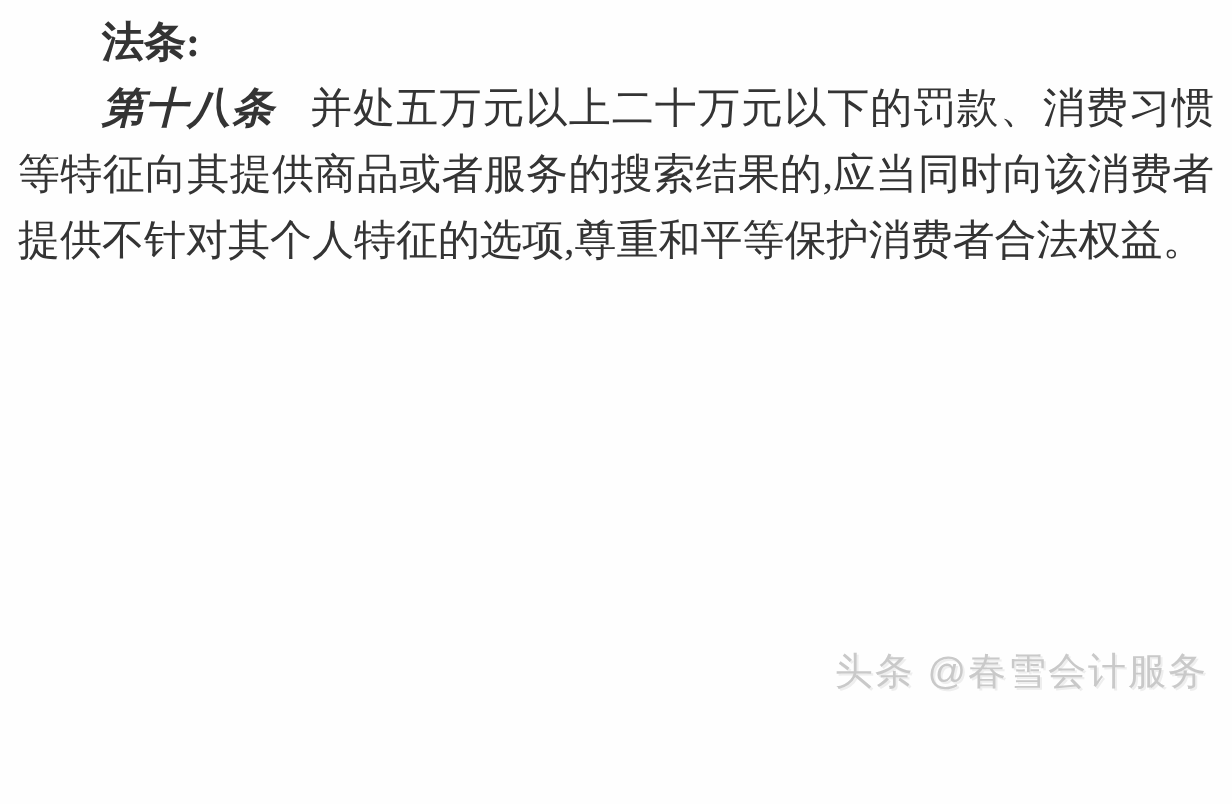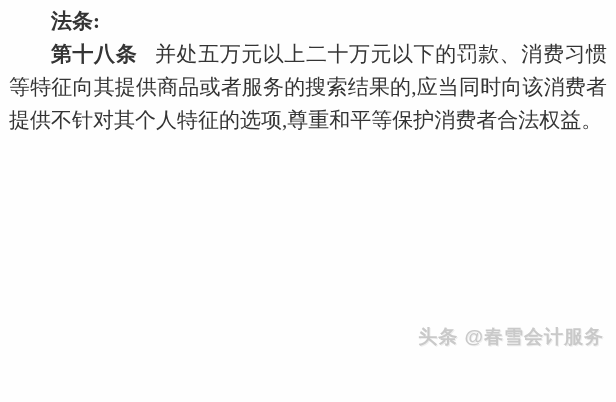--- a/index.html
+++ b/index.html
@@ -29,33 +29,34 @@
     font-weight: bold;
     text-indent: 2em;
   }
   .para {
     text-indent: 2em;
     text-align: justify;
   }
   .seg-label {
     font-weight: bold;
     margin-right: 0.85em;
+    font-style: italic;
   }
   .seg-normal { font-weight: normal; }
   .seg-red {
     font-weight: bold;
     color: var(--red);
   }
   .watermark {
     position: absolute;
     right: 12px;
     bottom: 5px;
     font-family: "Liberation Sans", "DejaVu Sans", sans-serif;
     font-size: 19px;
-    font-weight: bold;
+    font-weight: normal;
     letter-spacing: 1px;
     color: var(--wm);
     text-shadow: 1px 1px 0 #eeeeee;
     line-height: 24px;
   }
 </style>
 </head>
 <body>
 
 <div class="doc">

